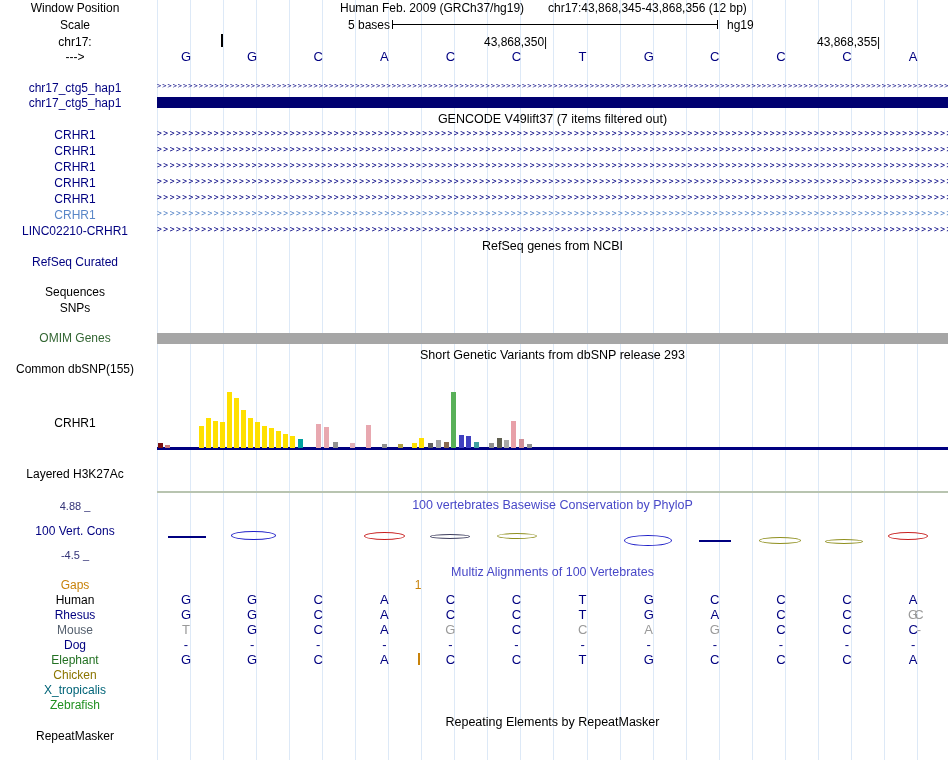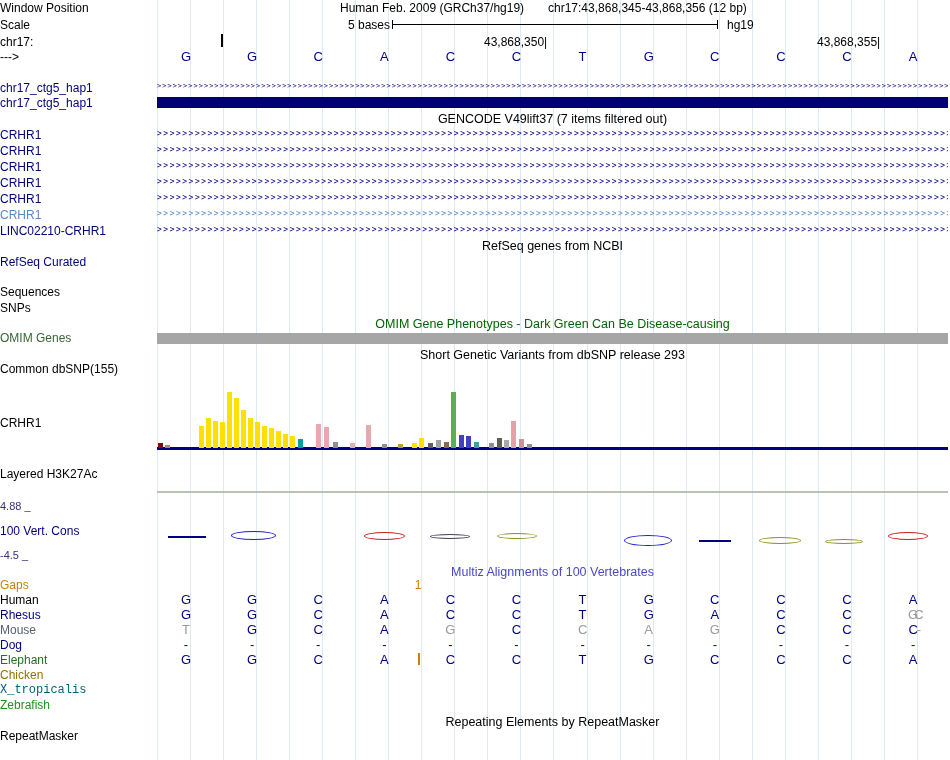--- a/index.html
+++ b/index.html
@@ -2,21 +2,21 @@
 <html><head>
 <meta charset="utf-8">
 <style>
   *{margin:0;padding:0;box-sizing:border-box}
   html,body{background:#fff}
   body{font-family:"Liberation Sans",sans-serif}
   #screen{position:relative;width:950px;height:760px;background:#fff;overflow:hidden;font-size:12px;color:#000}
   #guides{position:absolute;inset:0}
   .guide{position:absolute;top:0;width:1px;height:760px;background:#dde9f7}
   .abs{position:absolute;white-space:nowrap}
-  .side{position:absolute;left:0;width:150px;text-align:left;font-size:12px;line-height:14px;white-space:nowrap}
+  .side{position:absolute;left:0;width:150px;text-align:center;font-size:12px;line-height:14px;white-space:nowrap}
   .hdr{position:absolute;left:157px;width:791px;text-align:center;font-size:12.5px;line-height:14px;white-space:nowrap}
   .base{position:absolute;width:20px;text-align:center;color:#000080;font-size:13px;line-height:14px}
   .cell{position:absolute;width:20px;text-align:center;font-size:13px;line-height:14px}
   .arrowline{position:absolute;left:157px;width:791px;height:13px;overflow:hidden;
     font-family:"DejaVu Sans Mono",monospace;font-size:8px;letter-spacing:1.5px;line-height:12px;
     color:#000080;white-space:nowrap}
   .bar{position:absolute}
   .small{font-size:11px}
   .navy{color:#000080}
 </style>
@@ -76,35 +76,35 @@
   <div class="abs" style="left:157px;top:97px;width:791px;height:11px;background:#000070"></div>
 
   <div class="hdr" style="top:112px">GENCODE V49lift37 (7 items filtered out)</div>
 
   <div class="hdr" style="top:239px">RefSeq genes from NCBI</div>
   <div class="side navy" style="top:255px">RefSeq Curated</div>
 
   <div class="side" style="top:285px">Sequences</div>
   <div class="side" style="top:301px">SNPs</div>
 
-  <div class="hdr" style="top:317px;color:#006400">OMIM Gene Phenotypes - Dark Green Can Be Disease-causing</div>
   <div class="side" style="top:331px;color:#336633">OMIM Genes</div>
   <div class="abs" style="left:157px;top:333px;width:791px;height:11px;background:#a6a6a6"></div>
 
   <div class="hdr" style="top:348px">Short Genetic Variants from dbSNP release 293</div>
   <div class="side" style="top:362px">Common dbSNP(155)</div>
 
   <div class="side" style="top:416px">CRHR1</div>
 
   <div class="abs" style="left:157px;top:447px;width:791px;height:3px;background:#000080"></div>
 
   <div class="side" style="top:467px">Layered H3K27Ac</div>
   <div class="abs" style="left:157px;top:491px;width:791px;height:2px;background:#b8c4b0"></div>
 
   <div class="side small" style="top:499px;color:#333377">4.88 _</div>
+  <div class="hdr" style="top:498px;color:#4848c8">100 vertebrates Basewise Conservation by PhyloP</div>
   <div class="side navy" style="top:524px">100 Vert. Cons</div>
 
   <div class="side small" style="top:548px;color:#333377">-4.5 _</div>
 
   <div class="hdr" style="top:565px;color:#4848c8">Multiz Alignments of 100 Vertebrates</div>
   <div class="abs" style="left:412px;top:578px;width:12px;text-align:center;color:#c8820a;font-size:12px">1</div>
   <div class="abs" style="left:418px;top:653px;width:2px;height:12px;background:#c8820a"></div>
 
   <div class="hdr" style="top:715px">Repeating Elements by RepeatMasker</div>
   <div class="side" style="top:729px">RepeatMasker</div>
@@ -245,15 +245,15 @@
     <div class="cell" style="left: 374.3px; top: 653px; color: rgb(0, 0, 128);">A</div>
     <div class="cell" style="left: 440.4px; top: 653px; color: rgb(0, 0, 128);">C</div>
     <div class="cell" style="left: 506.5px; top: 653px; color: rgb(0, 0, 128);">C</div>
     <div class="cell" style="left: 572.6px; top: 653px; color: rgb(0, 0, 128);">T</div>
     <div class="cell" style="left: 638.7px; top: 653px; color: rgb(0, 0, 128);">G</div>
     <div class="cell" style="left: 704.8px; top: 653px; color: rgb(0, 0, 128);">C</div>
     <div class="cell" style="left: 770.9px; top: 653px; color: rgb(0, 0, 128);">C</div>
     <div class="cell" style="left: 837px; top: 653px; color: rgb(0, 0, 128);">C</div>
     <div class="cell" style="left: 903.1px; top: 653px; color: rgb(0, 0, 128);">A</div>
     <div class="side" style="top: 668px; color: rgb(139, 117, 0);">Chicken</div>
-    <div class="side" style="top: 683px; color: rgb(0, 100, 120); font-family: Liberation Mono, monospace;">X_tropicalis</div>
+    <div class="side" style="top: 683px; color: rgb(0, 100, 120);">X_tropicalis</div>
     <div class="side" style="top: 698px; color: rgb(32, 144, 32);">Zebrafish</div>
   </div>
 
 </body></html>

